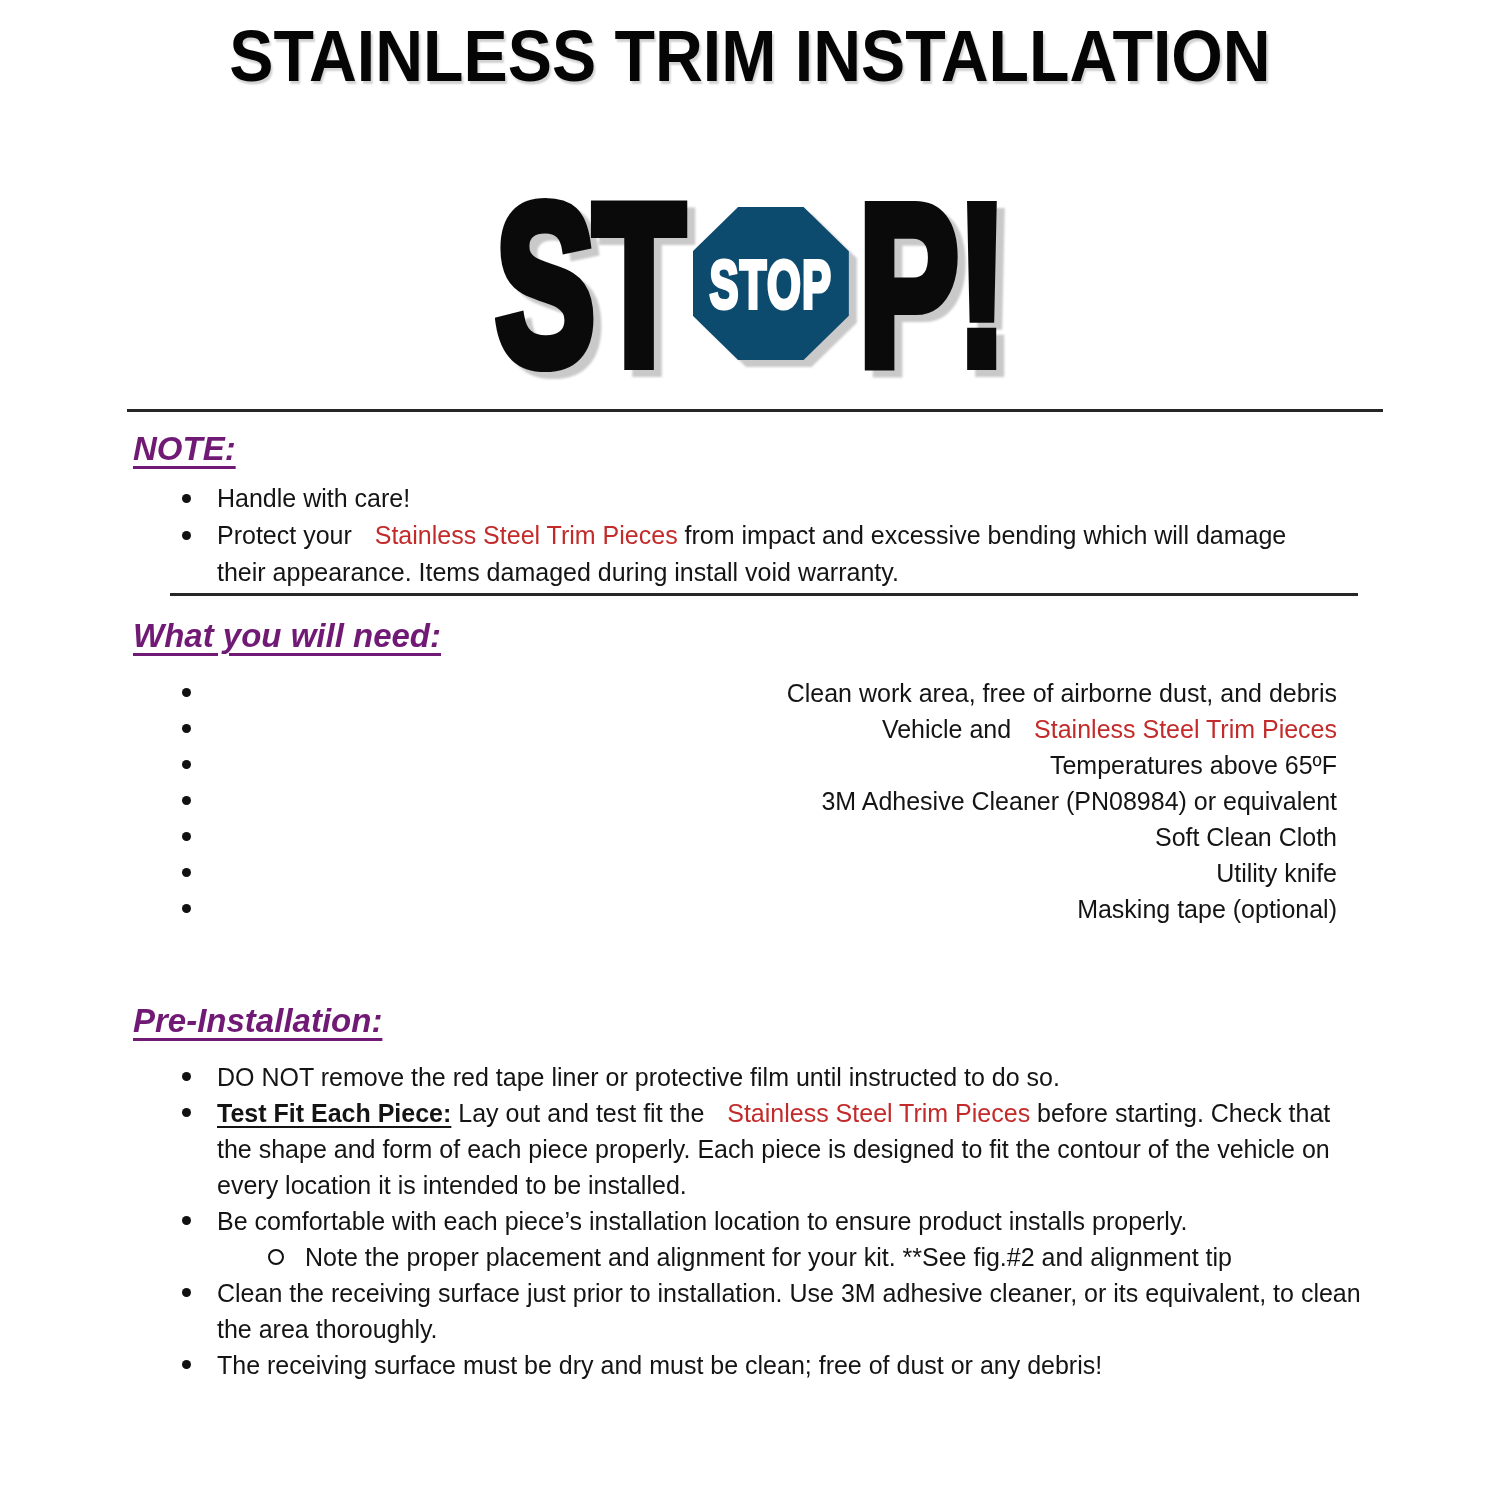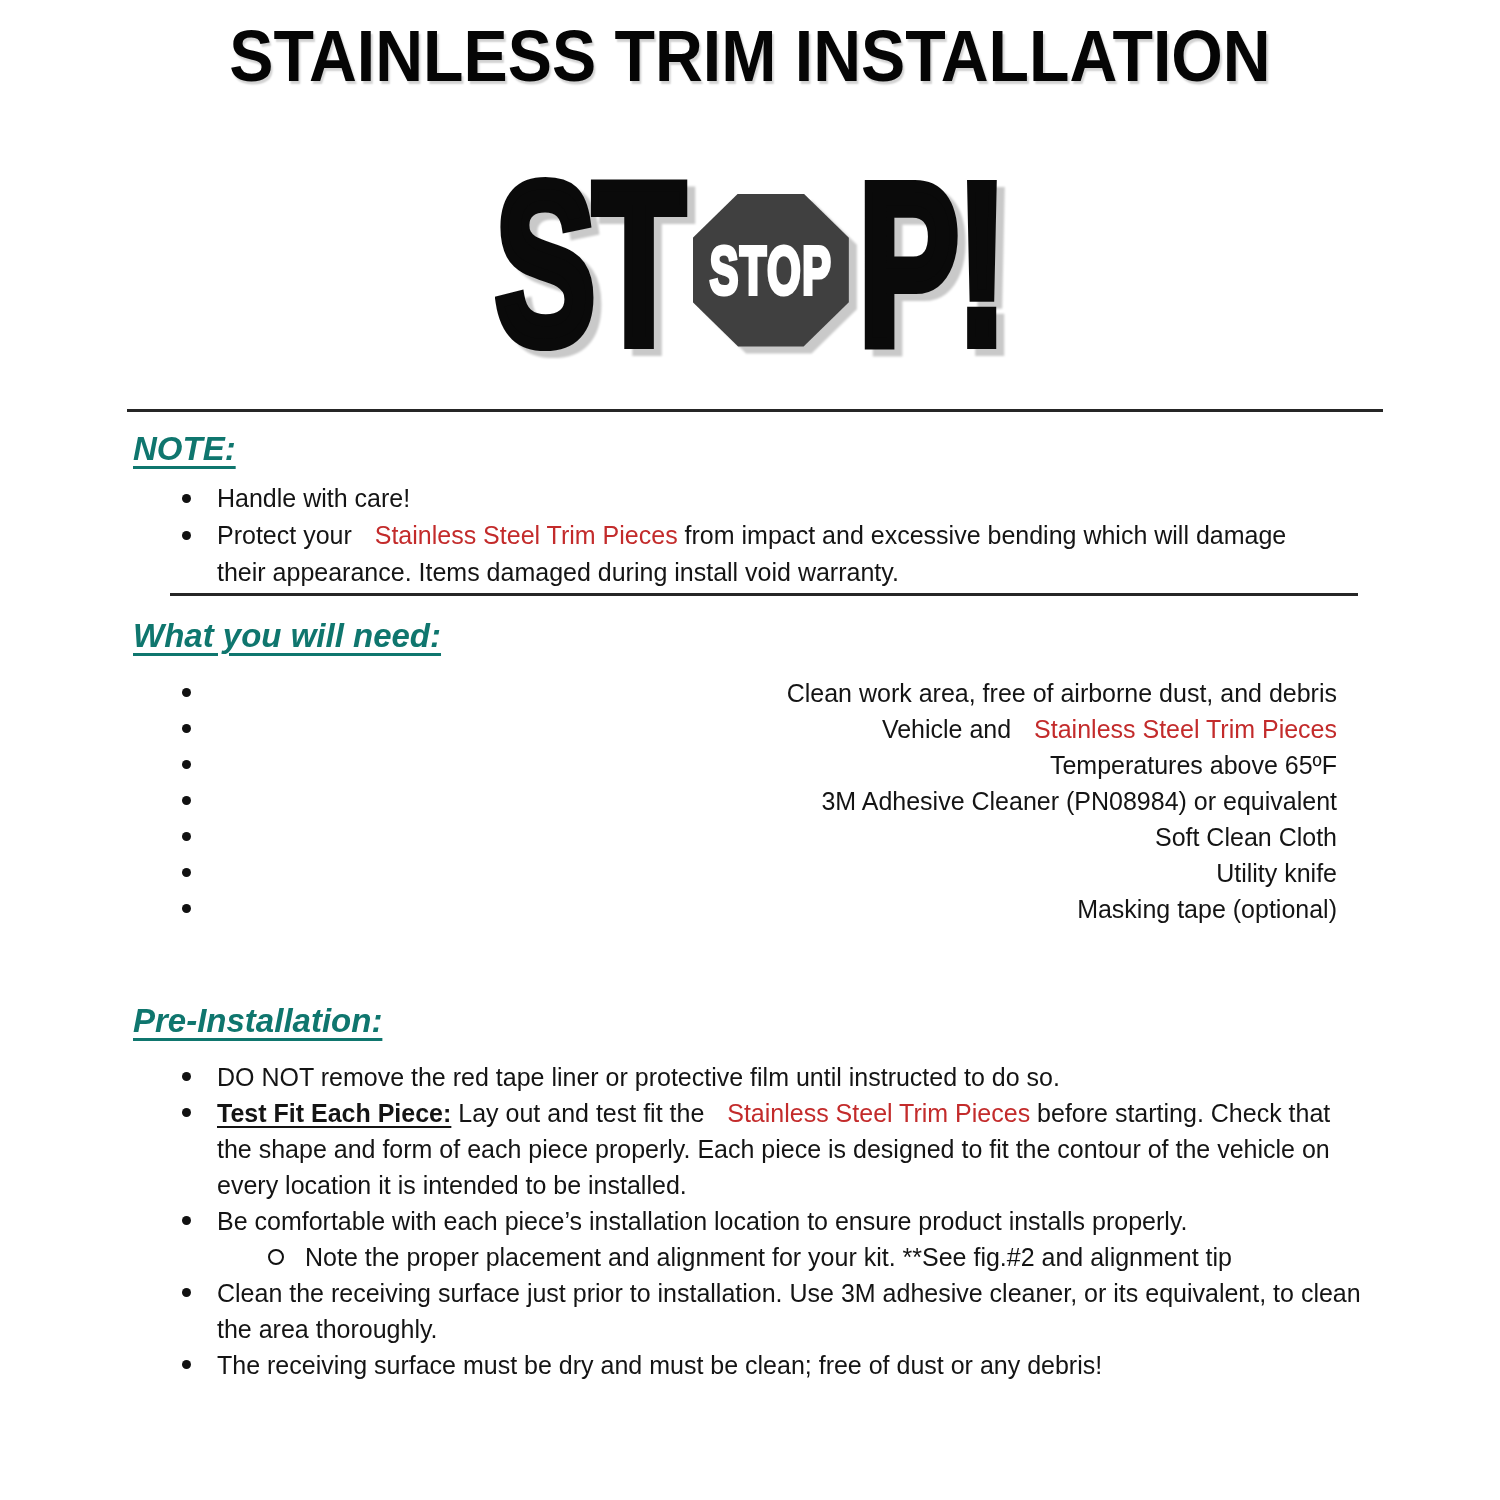--- a/index.html
+++ b/index.html
@@ -12,47 +12,47 @@
     position:absolute;top:20px;left:0;right:0;text-align:center;
     font-size:72px;font-weight:bold;line-height:1;white-space:nowrap;color:#050505;
   }
   .title .squeeze{
     display:inline-block;transform:scaleX(0.92);transform-origin:center;
     text-shadow:2px 3px 2px rgba(0,0,0,0.18);letter-spacing:0px;
   }
   
   .stop-wrap{
     position:absolute;top:168px;left:0;right:0;height:192px;
-    display:flex;align-items:center;justify-content:center;gap:10px;
+    display:flex;align-items:flex-end;justify-content:center;gap:10px;
     filter:drop-shadow(8px 7px 1px #c9c9c9);
   }
   .stop-letter{
     display:inline-block;font-size:150px;font-weight:bold;line-height:150px;color:#0a0a0a;
     -webkit-text-stroke:8px #0a0a0a;letter-spacing:-2px;
     transform:scaleY(1.52);transform-origin:center;white-space:nowrap;
   }
   .octagon-red{
-    width:156px;height:153px;background:#404040;margin-top:12px;
+    width:156px;height:153px;background:#0c4a6e;margin-top:12px;
     clip-path:polygon(29% 0%,71% 0%,100% 29%,100% 71%,71% 100%,29% 100%,0% 71%,0% 29%);
     display:flex;align-items:center;justify-content:center;flex:0 0 auto;
   }
   .octagon-red .sign-text{
     display:inline-block;color:#ffffff;font-weight:bold;font-size:68px;line-height:68px;
     letter-spacing:2px;-webkit-text-stroke:4px #ffffff;
     transform:scaleX(0.64);transform-origin:center;white-space:nowrap;
   }
   
   .rule{position:absolute;background:#262626;}
   .rule-1{top:409px;left:127px;width:1256px;height:3px;}
   .rule-2{top:593px;left:170px;width:1188px;height:3px;}
   .rule-bottom{top:1491px;left:128px;width:1247px;height:4px;background:#2e2e2e;}
   
   .sec-heading{
     position:absolute;left:133px;font-size:33px;font-weight:bold;font-style:italic;
-    color:#0f766e;text-decoration:underline;text-decoration-thickness:3px;
+    color:#701a75;text-decoration:underline;text-decoration-thickness:3px;
     text-underline-offset:6px;white-space:nowrap;
   }
   .h-note{top:430px;}
   .h-need{top:617px;}
   .h-pre{top:1002px;}
   
   .blist{position:absolute;left:130px;list-style:none;margin:0;padding:0;font-size:25px;color:#141414;}
   .blist li{position:relative;padding-left:87px;margin:0;}
   .blist li::before{
     content:"";position:absolute;left:52px;width:9px;height:9px;border-radius:50%;

